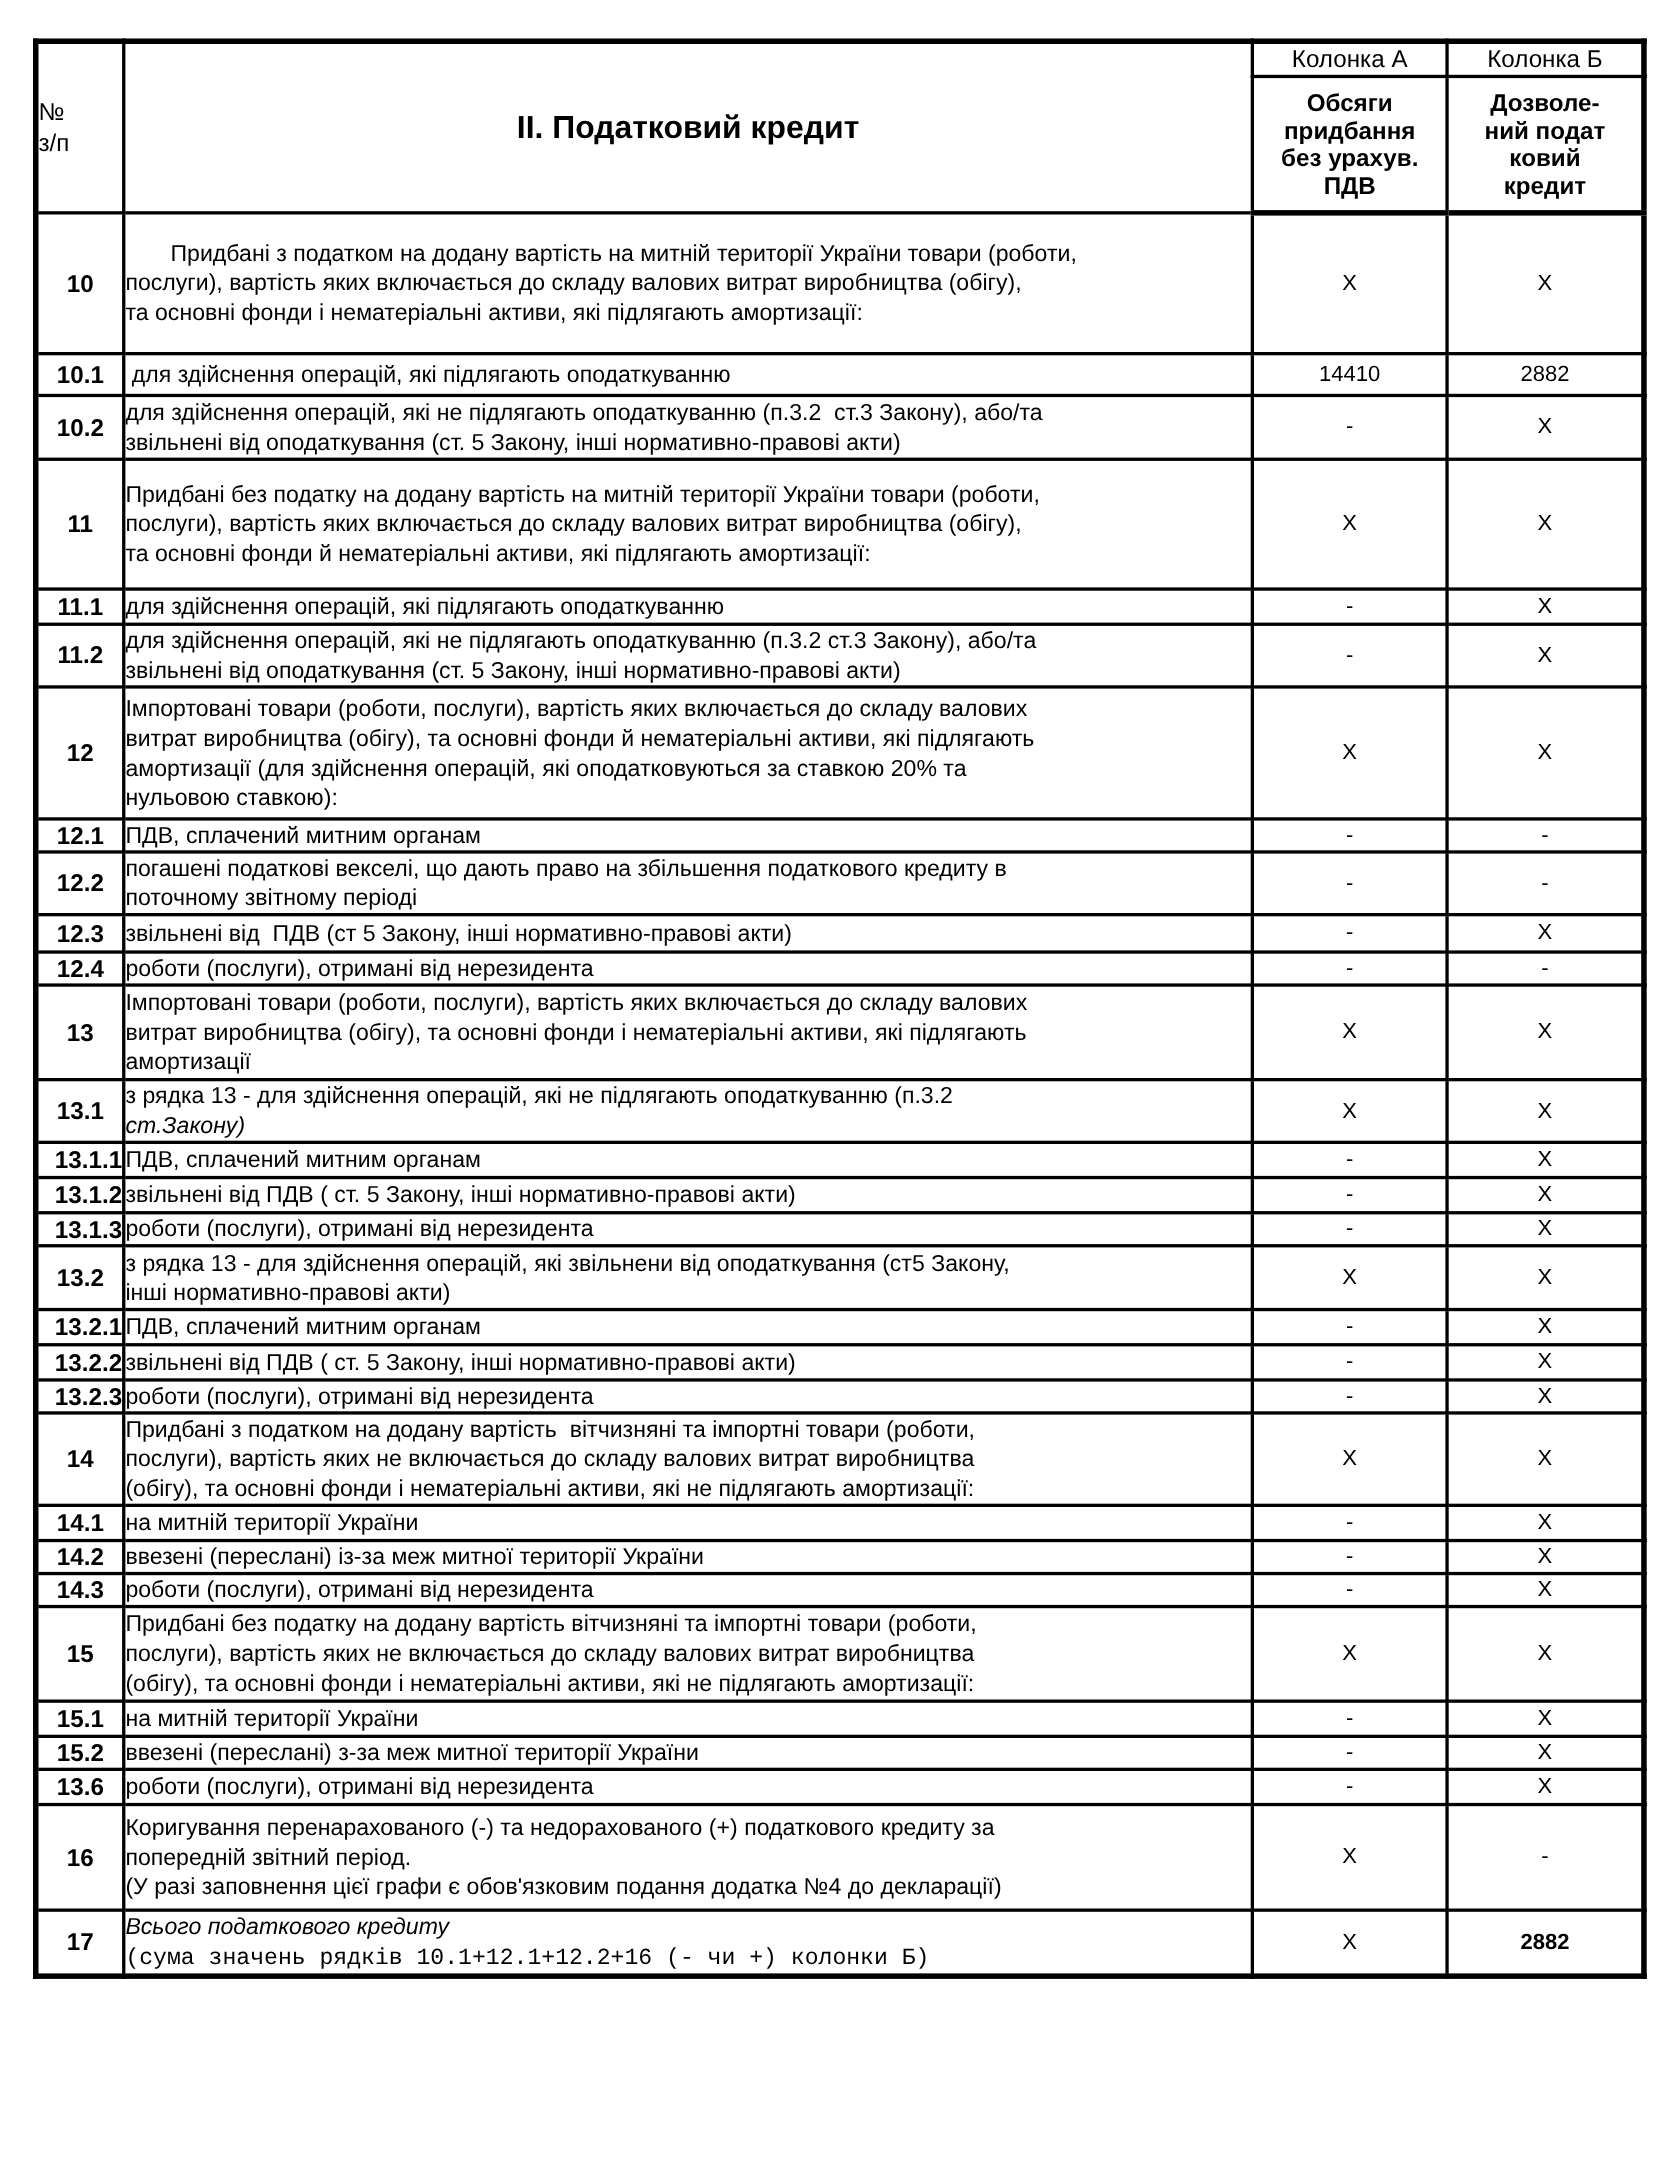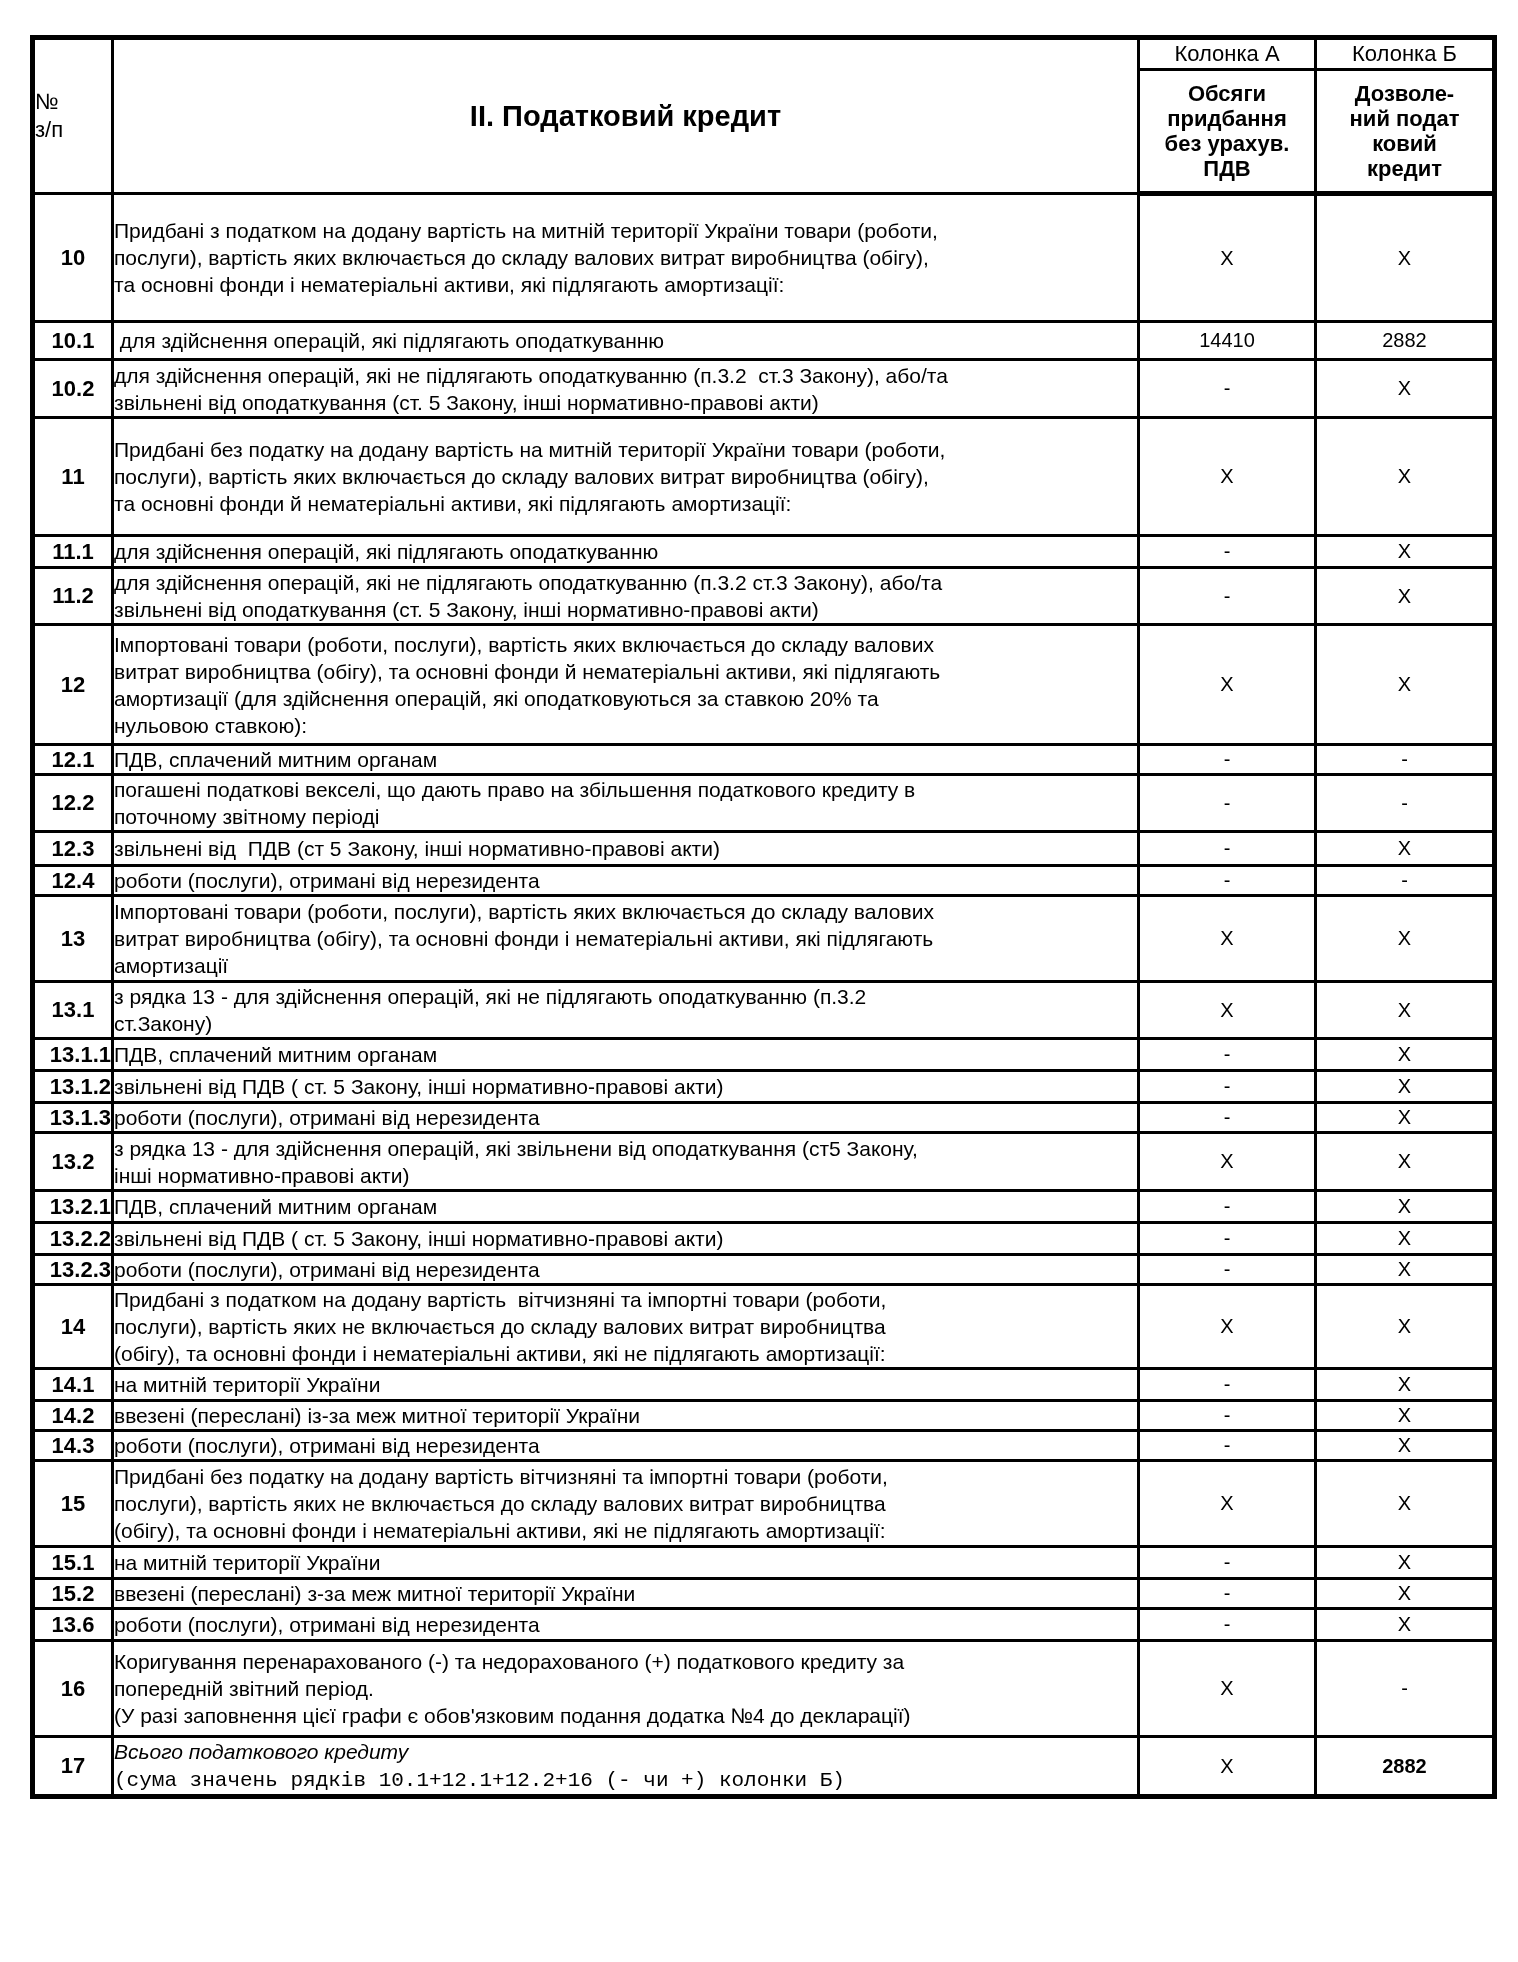--- a/index.html
+++ b/index.html
@@ -59,21 +59,21 @@
         <span>Дозволе-</span><br>
         <span>ний подат</span><br>
         <span>ковий</span><br>
         <span>кредит</span>
       </th>
     </tr>
   </thead>
   <tbody id="rows-body">
       <tr style="height: 128px;">
         <td class="rn">10</td>
-        <td class="desc"><span style="white-space: pre;">Придбані з податком на додану вартість на митній території України товари (роботи,</span><br><span style="white-space: pre;">послуги), вартість яких включається до складу валових витрат виробництва (обігу),</span><br><span style="white-space: pre;">та основні фонди і нематеріальні активи, які підлягають амортизації:</span></td>
+        <td class="desc"><span style="white-space: pre; padding-left: 41px;">Придбані з податком на додану вартість на митній території України товари (роботи,</span><br><span style="white-space: pre;">послуги), вартість яких включається до складу валових витрат виробництва (обігу),</span><br><span style="white-space: pre;">та основні фонди і нематеріальні активи, які підлягають амортизації:</span></td>
         <td class="val">X</td>
         <td class="val">X</td>
       </tr>
       <tr style="height: 38px;">
         <td class="rn">10.1</td>
         <td class="desc"><span style="white-space: pre;"> для здійснення операцій, які підлягають оподаткуванню</span></td>
         <td class="val">14410</td>
         <td class="val">2882</td>
       </tr>
       <tr style="height: 58px;">
@@ -131,21 +131,21 @@
         <td class="val">-</td>
       </tr>
       <tr style="height: 86px;">
         <td class="rn">13</td>
         <td class="desc"><span style="white-space: pre;">Імпортовані товари (роботи, послуги), вартість яких включається до складу валових</span><br><span style="white-space: pre;">витрат виробництва (обігу), та основні фонди і нематеріальні активи, які підлягають</span><br><span style="white-space: pre;">амортизації</span></td>
         <td class="val">X</td>
         <td class="val">X</td>
       </tr>
       <tr style="height: 54px;">
         <td class="rn">13.1</td>
-        <td class="desc"><span style="white-space: pre;">з рядка 13 - для здійснення операцій, які не підлягають оподаткуванню (п.3.2</span><br><span style="white-space: pre;">ст.Закону)</span></td>
+        <td class="desc"><span style="white-space: pre;">з рядка 13 - для здійснення операцій, які не підлягають оподаткуванню (п.3.2</span><br><span style="white-space: pre; font-style: italic;">ст.Закону)</span></td>
         <td class="val">X</td>
         <td class="val">X</td>
       </tr>
       <tr style="height: 32px;">
         <td class="rn long">13.1.1</td>
         <td class="desc"><span style="white-space: pre;">ПДВ, сплачений митним органам</span></td>
         <td class="val">-</td>
         <td class="val">X</td>
       </tr>
       <tr style="height: 32px;">

